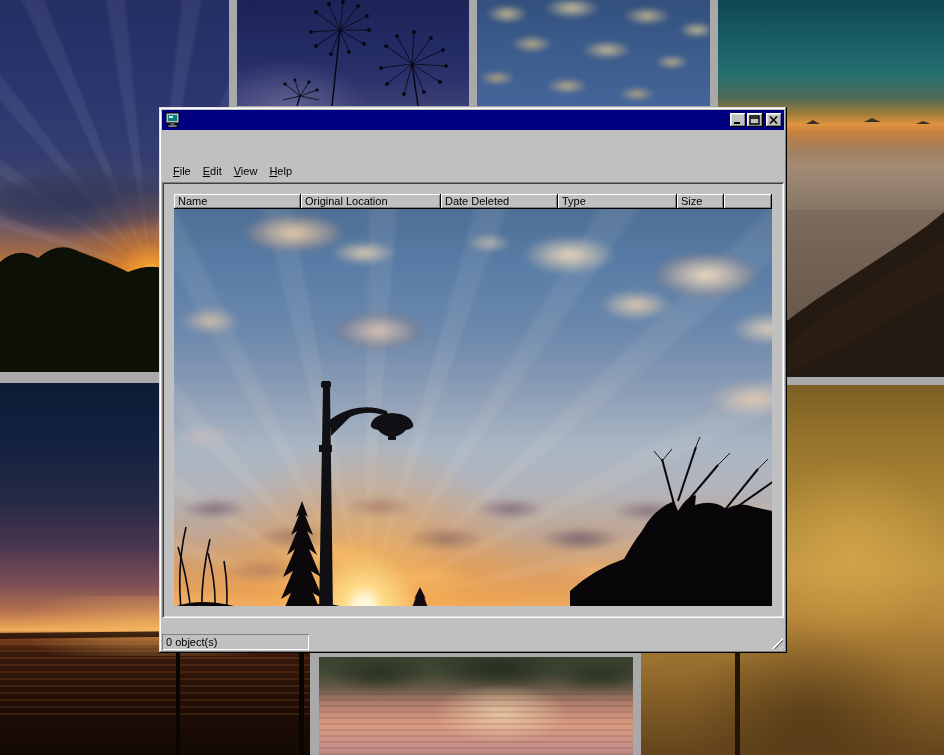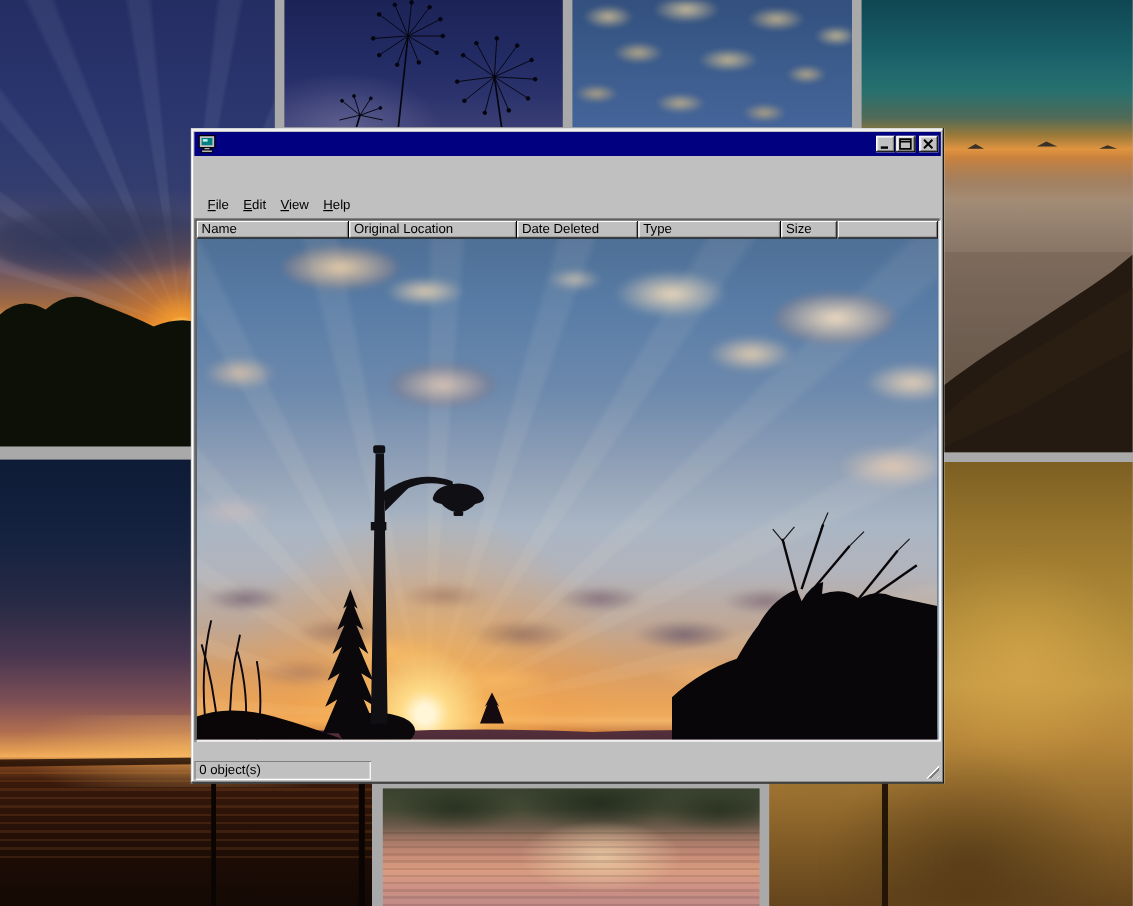--- a/index.html
+++ b/index.html
@@ -76,21 +76,21 @@
   .titlebar .ticon{width:16px;height:16px;margin-left:1px;flex:0 0 auto;}
   .titlebar .ttext{flex:1;color:#fff;font-size:11px;font-weight:bold;padding-left:3px;}
   .tbtn{width:16px;height:14px;background:#c0c0c0;flex:0 0 auto;position:relative;
     box-shadow:inset -1px -1px 0 #000,inset 1px 1px 0 #fff,inset -2px -2px 0 #808080,inset 2px 2px 0 #dfdfdf;}
   .tbtn+.tbtn{margin-left:1px;}
   .tbtn.close{margin-left:3px;}
   .tbtn svg{position:absolute;left:0;top:0;}
   .menubar{height:19px;display:flex;align-items:flex-start;padding-left:5px;flex:0 0 auto;margin-top:33px;}
   .menu-item{font-size:11px;color:#000;padding:2px 6px;}
   .menu-item .u{text-decoration:underline;}
-  .client{flex:1;margin:0;position:relative;background:#c0c0c0;padding:2px;
+  .client{flex:1;margin:0;position:relative;background:#c0c0c0;padding:12px;
     box-shadow:inset 1px 1px 0 #808080,inset -1px -1px 0 #fff,inset 2px 2px 0 #404040,inset -2px -2px 0 #dfdfdf;
     display:flex;flex-direction:column;overflow:hidden;}
   .headers{display:flex;height:15px;flex:0 0 auto;background:#c0c0c0;}
   .hcell{font-size:11px;color:#000;line-height:15px;padding:0 4px;box-sizing:border-box;
     background:#c0c0c0;white-space:nowrap;overflow:hidden;
     box-shadow:inset -1px -1px 0 #000,inset 1px 1px 0 #fff,inset -2px -2px 0 #808080;}
   .hcell.right{}
   .viewport{flex:1;position:relative;overflow:hidden;background:#54789f;}
   .statusbar{height:16px;margin-top:16px;display:flex;flex:0 0 auto;position:relative;}
   .spanel{background:#c0c0c0;font-size:11px;line-height:16px;color:#000;padding-left:4px;box-sizing:border-box;
@@ -287,21 +287,21 @@
     <span class="menu-item"><span class="u">F</span><span>ile</span></span>
     <span class="menu-item"><span class="u">E</span><span>dit</span></span>
     <span class="menu-item"><span class="u">V</span><span>iew</span></span>
     <span class="menu-item"><span class="u">H</span><span>elp</span></span>
   </div>
 
   <div class="client">
     <div class="headers">
       <span class="hcell" style="width:127px">Name</span>
       <span class="hcell" style="width:140px">Original Location</span>
-      <span class="hcell" style="width:101px">Date Deleted</span>
+      <span class="hcell" style="width:117px">Date Deleted</span>
       <span class="hcell" style="width:119px">Type</span>
       <span class="hcell right" style="width:47px">Size</span>
       <span class="hcell" style="flex:1"></span>
     </div>
     <div class="viewport">
       <div class="photo">
         <div class="sky"></div>
         <div class="rays"></div>
         <div class="clouds-up"></div>
         <div class="clouds-mid"></div>

